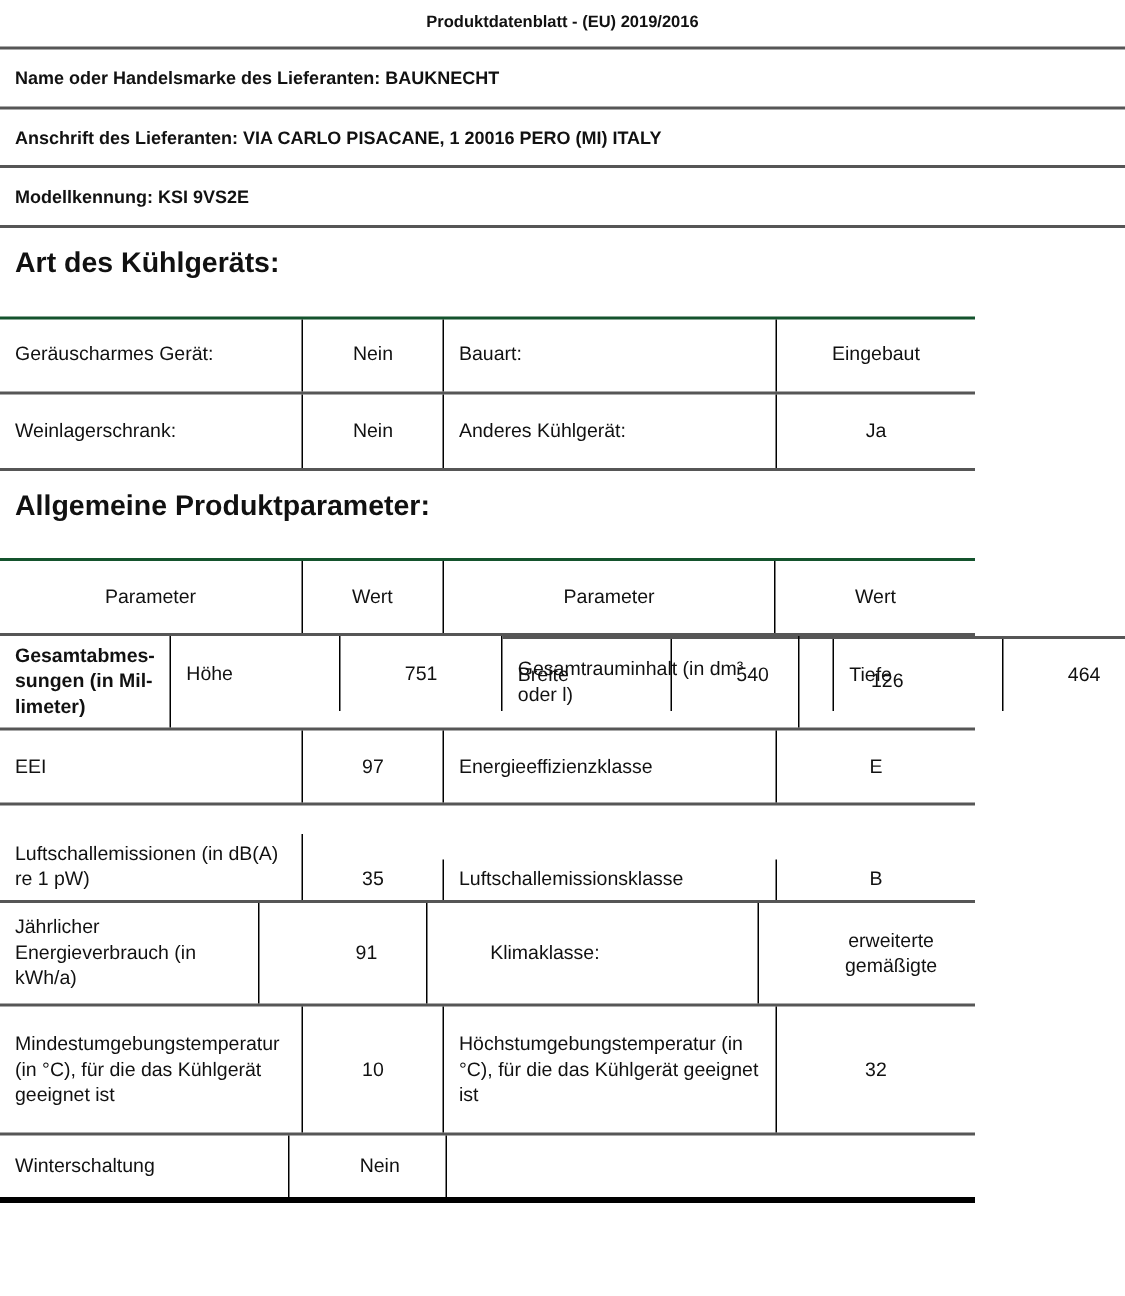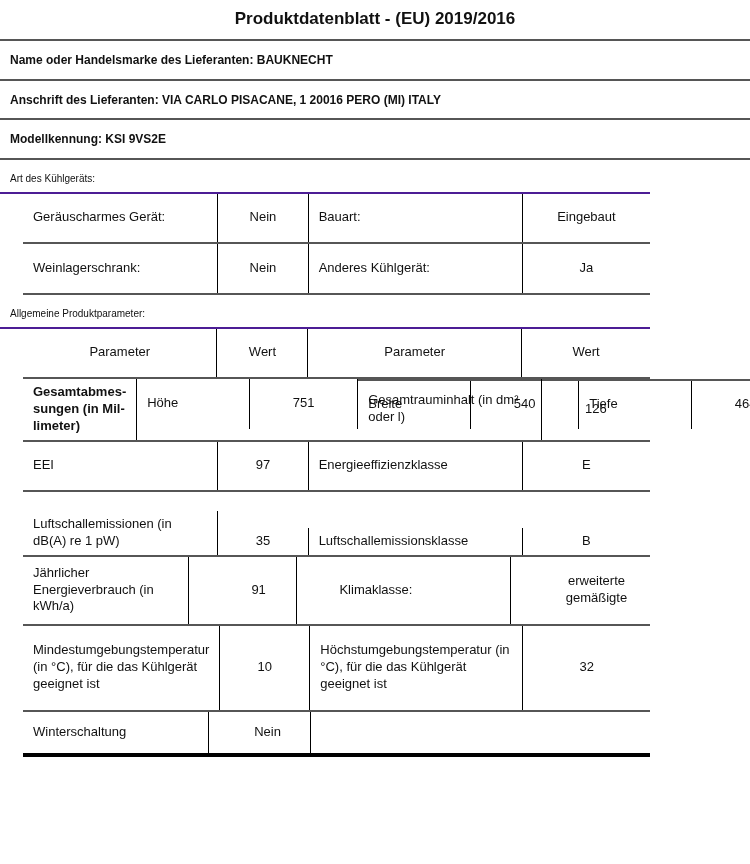--- a/index.html
+++ b/index.html
@@ -12,38 +12,38 @@
     font-size: 13px;
     line-height: 1.3;
     overflow: hidden;
   }
   .page { width: 750px; }
 
   
   .title-block {
     text-align: center;
     font-weight: bold;
-    font-size: 17px;
+    font-size: 11px;
     padding: 8px 0 9px 0;
     border-bottom: 2px solid #565656;
   }
   .hline {
     font-weight: bold;
     font-size: 12px;
     padding: 12px 10px 10px 10px;
     border-bottom: 2px solid #565656;
   }
   .sechead {
-    font-weight: normal;
-    font-size: 10px;
-    padding: 12px 10px 7px 10px;
+    font-weight: bold;
+    font-size: 19px;
+    padding: 12px 10px 22px 10px;
   }
 
   
-  .tbl { border-top: 2px solid #4c1d95; width: 650px; padding-left: 23px; }
+  .tbl { border-top: 2px solid #14532d; width: 650px; }
   .row { display: flex; border-bottom: 2px solid #565656; align-items: stretch; }
   .row.thickend { border-bottom: 4px solid #000000; }
 
   .c {
     display: flex;
     align-items: center;
     padding: 5px 10px;
   }
   .v { justify-content: center; text-align: center; padding: 5px 4px; }
   .bR { border-right: 1px solid #000000; }

